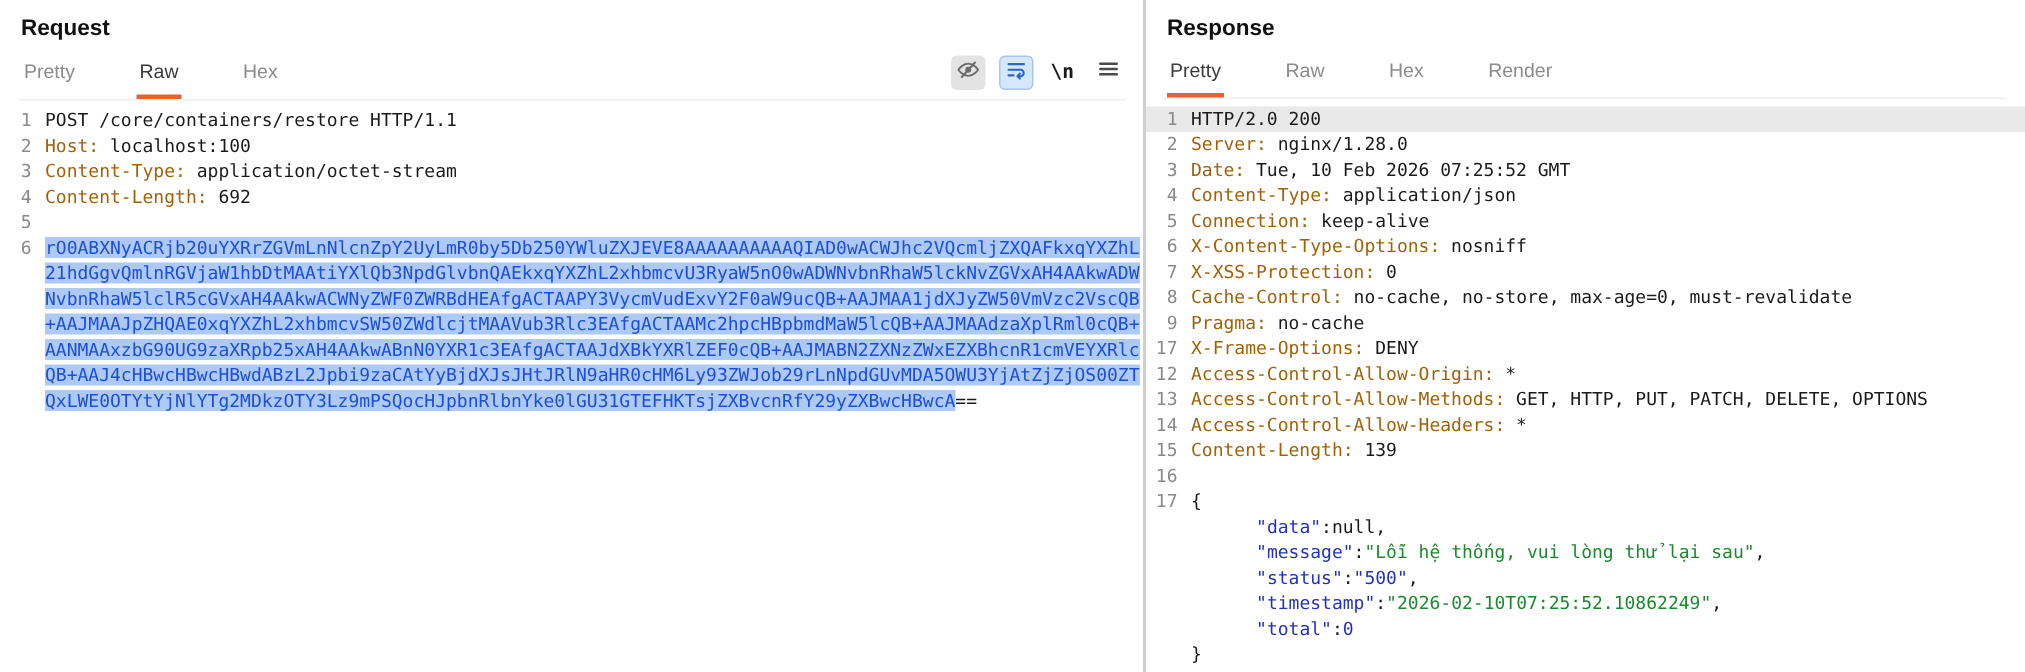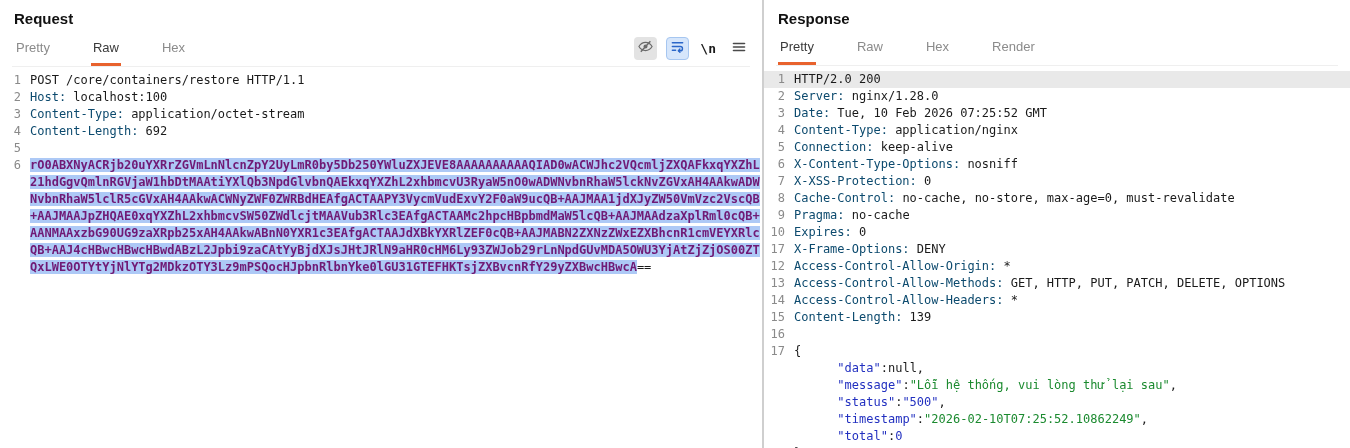--- a/index.html
+++ b/index.html
@@ -26,25 +26,25 @@
   .iconbtn.blue { background:#d6e6fb; border:1px solid #a6c6f0; }
   .iconbtn.bare { background:transparent; }
   .nlbtn { font-family:"DejaVu Sans Mono", monospace; font-size:13px; font-weight:bold; color:#1a1a1a; padding:0 2px; }
 
   .code { flex:1; overflow:hidden; padding-top:5px; font-family:"DejaVu Sans Mono", monospace; font-size:12px; line-height:17px; }
   .code-row { display:flex; }
   .code-row.hl { background:#e9e9e9; }
   .gutter { flex:none; width:30px; text-align:right; padding-right:9px; color:#8a8a8a; user-select:none; }
   .content { flex:1; white-space:pre-wrap; word-break:break-all; padding-right:2px; color:#1a1a1a; }
   .tk-plain { color:#1a1a1a; }
-  .tk-hname { color:#0c4a6e; }
+  .tk-hname { color:#a16207; }
   .tk-key   { color:#2230c0; }
   .tk-num   { color:#2230c0; }
   .tk-str   { color:#1b8a2f; }
-  .tk-sel   { background:#adc9f6; color:#701a75;font-weight:bold; }
+  .tk-sel   { background:#adc9f6; color:#1d4ed8; }
 </style>
 </head>
 <body>
 
 <div class="app">
 
   <section class="pane left">
     <div class="pane-head">
       <div class="pane-title">Request</div>
       <div class="tabrow">
@@ -136,21 +136,21 @@
         <div class="code-row">
           <span class="gutter">2</span>
           <span class="content"><span class="tk-hname">Server:</span><span class="tk-plain"> nginx/1.28.0</span></span>
         </div>
         <div class="code-row">
           <span class="gutter">3</span>
           <span class="content"><span class="tk-hname">Date:</span><span class="tk-plain"> Tue, 10 Feb 2026 07:25:52 GMT</span></span>
         </div>
         <div class="code-row">
           <span class="gutter">4</span>
-          <span class="content"><span class="tk-hname">Content-Type:</span><span class="tk-plain"> application/nginx</span></span>
+          <span class="content"><span class="tk-hname">Content-Type:</span><span class="tk-plain"> application/json</span></span>
         </div>
         <div class="code-row">
           <span class="gutter">5</span>
           <span class="content"><span class="tk-hname">Connection:</span><span class="tk-plain"> keep-alive</span></span>
         </div>
         <div class="code-row">
           <span class="gutter">6</span>
           <span class="content"><span class="tk-hname">X-Content-Type-Options:</span><span class="tk-plain"> nosniff</span></span>
         </div>
         <div class="code-row">
@@ -159,24 +159,20 @@
         </div>
         <div class="code-row">
           <span class="gutter">8</span>
           <span class="content"><span class="tk-hname">Cache-Control:</span><span class="tk-plain"> no-cache, no-store, max-age=0, must-revalidate</span></span>
         </div>
         <div class="code-row">
           <span class="gutter">9</span>
           <span class="content"><span class="tk-hname">Pragma:</span><span class="tk-plain"> no-cache</span></span>
         </div>
         <div class="code-row">
-          <span class="gutter">10</span>
-          <span class="content"><span class="tk-hname">Expires:</span><span class="tk-plain"> 0</span></span>
-        </div>
-        <div class="code-row">
           <span class="gutter">17</span>
           <span class="content"><span class="tk-hname">X-Frame-Options:</span><span class="tk-plain"> DENY</span></span>
         </div>
         <div class="code-row">
           <span class="gutter">12</span>
           <span class="content"><span class="tk-hname">Access-Control-Allow-Origin:</span><span class="tk-plain"> *</span></span>
         </div>
         <div class="code-row">
           <span class="gutter">13</span>
           <span class="content"><span class="tk-hname">Access-Control-Allow-Methods:</span><span class="tk-plain"> GET, HTTP, PUT, PATCH, DELETE, OPTIONS</span></span>

